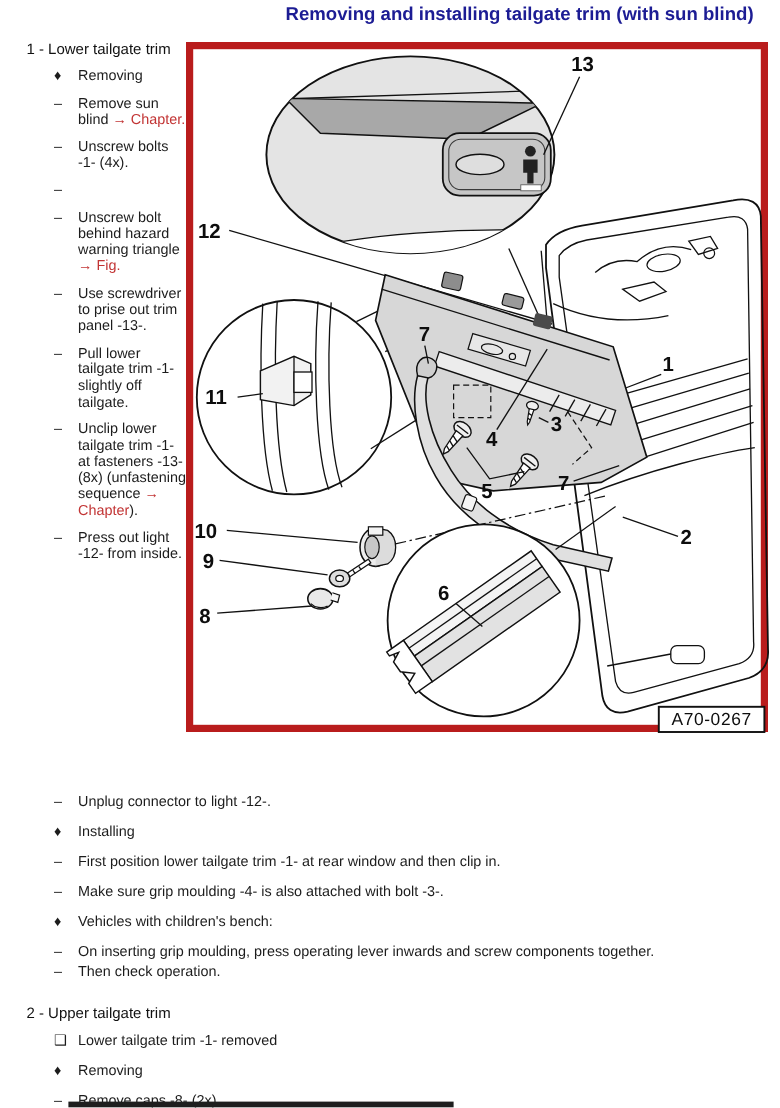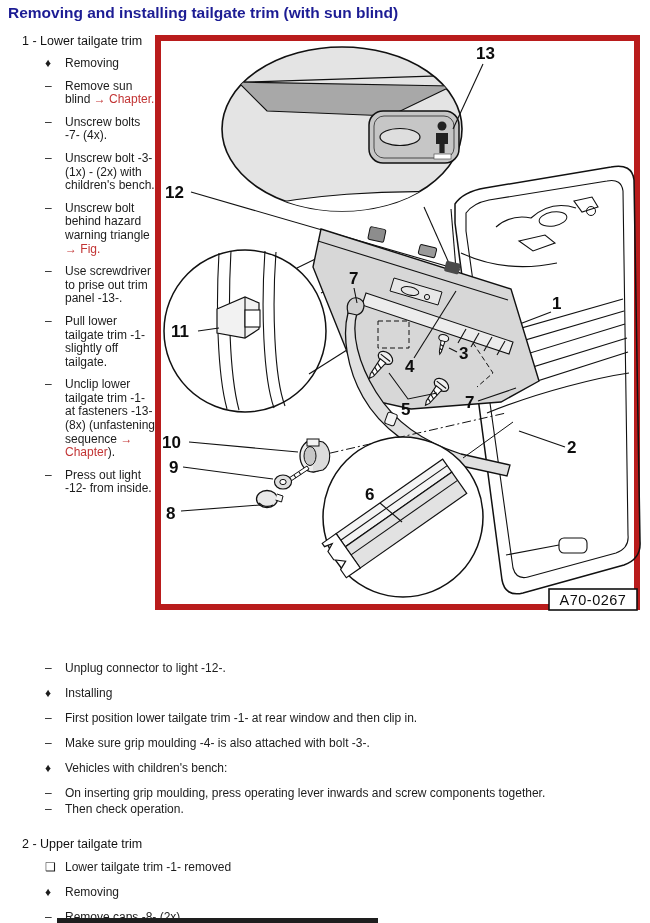--- a/index.html
+++ b/index.html
@@ -2,21 +2,21 @@
 <html><head>
 <meta charset="utf-8">
 <style>
   html,body{margin:0;padding:0;}
   body{
     width:650px;height:923px;position:relative;background:#ffffff;
     font-family:"Liberation Sans", sans-serif;color:#1c1c1c;overflow:hidden;
   }
   .page-title{
     position:absolute;left:8px;top:4px;width:620px;
-    font-size:15.5px;font-weight:bold;color:#1c1c94;
+    font-size:15.5px;font-weight:bold;color:#1c1c94;text-align:right;
   }
   .col-narrow{position:absolute;left:22px;top:34px;width:134px;}
   .sec-heading{
     font-weight:normal;font-size:12.5px;line-height:14px;
     padding-left:22px;text-indent:-22px;margin-bottom:9px;color:#111;
   }
   .item{display:flex;padding-left:23px;font-size:12px;line-height:13.6px;margin-bottom:9px;}
   .item.diamond{margin-top:4px;}
   .bul{width:20px;flex:none;}
   .txt{flex:1;}
@@ -45,25 +45,24 @@
   <div class="item diamond">
     <span class="bul">♦</span>
     <span class="txt"><span>Removing</span></span>
   </div>
   <div class="item">
     <span class="bul">–</span>
     <span class="txt"><span>Remove sun blind </span><span class="red">→ Chapter.</span></span>
   </div>
   <div class="item">
     <span class="bul">–</span>
-    <span class="txt"><span>Unscrew bolts -7- (4x).</span></span>
-  </div>
-  <div class="item">
-    <span class="bul">–</span>
-    <span class="txt"><span>Unscrew bolt -3- (1x) - (2x) with children's bench.</span></span>
+    <span class="txt"><span>Unscrew bolts -1- (4x).</span></span>
+  </div>
+  <div class="item">
+    <span class="bul">–</span>
   </div>
   <div class="item">
     <span class="bul">–</span>
     <span class="txt"><span>Unscrew bolt behind hazard warning triangle </span><span class="red">→ Fig.</span></span>
   </div>
   <div class="item">
     <span class="bul">–</span>
     <span class="txt"><span>Use screwdriver to prise out trim panel -13-.</span></span>
   </div>
   <div class="item">

